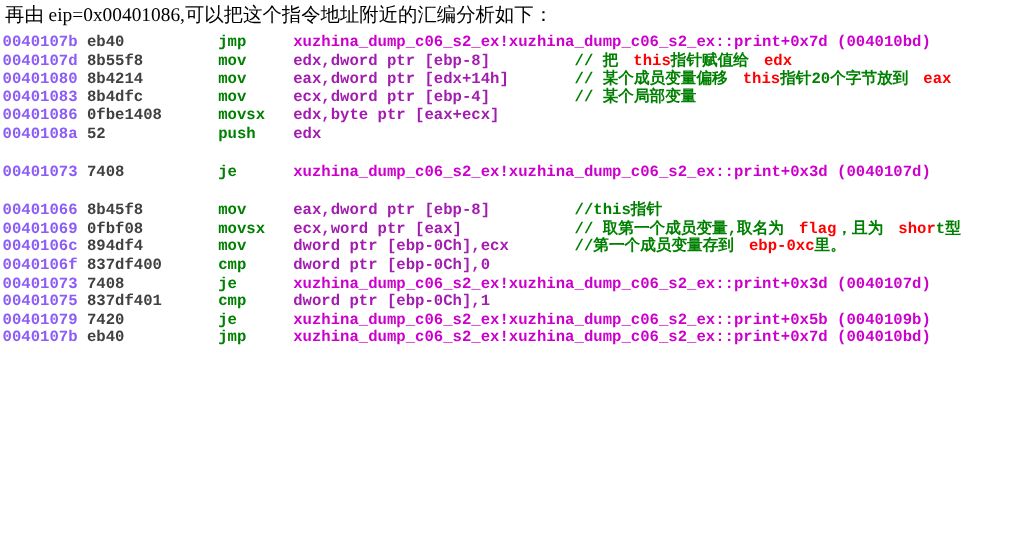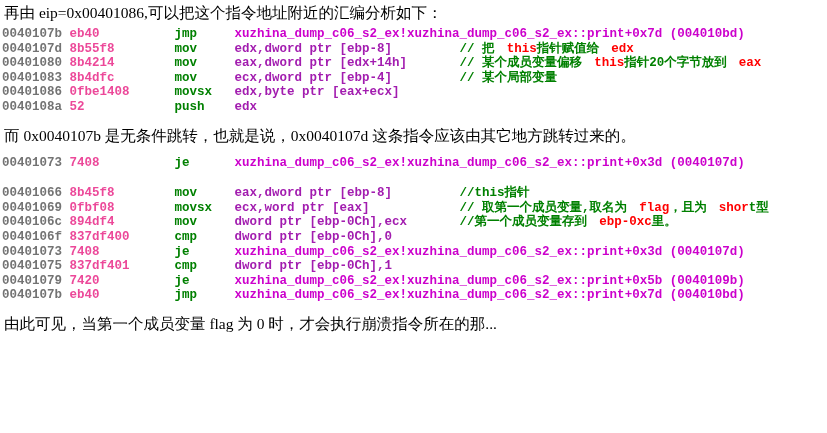--- a/index.html
+++ b/index.html
@@ -22,51 +22,49 @@
   }
   .codeblock{
     font-family:"Liberation Mono", monospace;
     font-size:12.5px;
     line-height:14.6px;
     white-space:pre;
     padding:2px 0 2px 2px;
     letter-spacing:0px;
   }
   .codeline{white-space:pre;height:14.6px;}
-  .addr{color:#737373;font-weight:bold;}
-  .bytes{color:#ec4899;font-weight:bold;}
+  .addr{color:#8b5cf6;font-weight:bold;}
+  .bytes{color:#404040;font-weight:bold;}
   .mnem{color:#008000;font-weight:bold;}
   .ops{color:#a21caf;font-weight:bold;}
   .sym{color:#cc00cc;font-weight:bold;text-align:right;}
   .cmt{color:#008000;font-weight:bold;}
   .cmt-red{color:#ff0000;font-weight:bold;margin-left:12px;}
   .gap{height:6px;}
   .cut{overflow:hidden;}
 </style>
 </head>
 <body>
 
 <div class="page">
 
   <div class="para">再由 eip=0x00401086,可以把这个指令地址附近的汇编分析如下：</div>
 
   <div class="codeblock" id="cb1"><div class="codeline"><span class="addr">0040107b </span><span class="bytes">eb40          </span><span class="mnem">jmp     </span><span class="sym">xuzhina_dump_c06_s2_ex!xuzhina_dump_c06_s2_ex::print+0x7d (004010bd)</span></div><div class="codeline"><span class="addr">0040107d </span><span class="bytes">8b55f8        </span><span class="mnem">mov     </span><span class="ops">edx,dword ptr [ebp-8]         </span><span class="cmt">// 把</span><span class="cmt-red">this</span><span class="cmt">指针赋值给</span><span class="cmt-red">edx</span><span class="cmt"></span></div><div class="codeline"><span class="addr">00401080 </span><span class="bytes">8b4214        </span><span class="mnem">mov     </span><span class="ops">eax,dword ptr [edx+14h]       </span><span class="cmt">// 某个成员变量偏移</span><span class="cmt-red">this</span><span class="cmt">指针20个字节放到</span><span class="cmt-red">eax</span><span class="cmt"></span></div><div class="codeline"><span class="addr">00401083 </span><span class="bytes">8b4dfc        </span><span class="mnem">mov     </span><span class="ops">ecx,dword ptr [ebp-4]         </span><span class="cmt">// 某个局部变量</span></div><div class="codeline"><span class="addr">00401086 </span><span class="bytes">0fbe1408      </span><span class="mnem">movsx   </span><span class="ops">edx,byte ptr [eax+ecx]        </span></div><div class="codeline"><span class="addr">0040108a </span><span class="bytes">52            </span><span class="mnem">push    </span><span class="ops">edx                           </span></div></div>
 
   <div class="gap"></div>
 
-  <div class="para">而 0x0040107b 是无条件跳转，也就是说，0x0040107d 这条指令应该由其它地方跳转过来的。</div>
 
   <div class="gap"></div>
 
   <div class="codeblock" id="cb2"><div class="codeline"><span class="addr">00401073 </span><span class="bytes">7408          </span><span class="mnem">je      </span><span class="sym">xuzhina_dump_c06_s2_ex!xuzhina_dump_c06_s2_ex::print+0x3d (0040107d)</span></div></div>
 
   <div class="gap"></div>
 
 
   <div class="gap"></div>
 
   <div class="codeblock" id="cb3"><div class="codeline"><span class="addr">00401066 </span><span class="bytes">8b45f8        </span><span class="mnem">mov     </span><span class="ops">eax,dword ptr [ebp-8]         </span><span class="cmt">//this指针</span></div><div class="codeline"><span class="addr">00401069 </span><span class="bytes">0fbf08        </span><span class="mnem">movsx   </span><span class="ops">ecx,word ptr [eax]            </span><span class="cmt">// 取第一个成员变量,取名为</span><span class="cmt-red">flag</span><span class="cmt">，且为</span><span class="cmt-red">shor</span><span class="cmt">t型</span></div><div class="codeline"><span class="addr">0040106c </span><span class="bytes">894df4        </span><span class="mnem">mov     </span><span class="ops">dword ptr [ebp-0Ch],ecx       </span><span class="cmt">//第一个成员变量存到</span><span class="cmt-red">ebp-0xc</span><span class="cmt">里。</span></div><div class="codeline"><span class="addr">0040106f </span><span class="bytes">837df400      </span><span class="mnem">cmp     </span><span class="ops">dword ptr [ebp-0Ch],0         </span></div><div class="codeline"><span class="addr">00401073 </span><span class="bytes">7408          </span><span class="mnem">je      </span><span class="sym">xuzhina_dump_c06_s2_ex!xuzhina_dump_c06_s2_ex::print+0x3d (0040107d)</span></div><div class="codeline"><span class="addr">00401075 </span><span class="bytes">837df401      </span><span class="mnem">cmp     </span><span class="ops">dword ptr [ebp-0Ch],1         </span></div><div class="codeline"><span class="addr">00401079 </span><span class="bytes">7420          </span><span class="mnem">je      </span><span class="sym">xuzhina_dump_c06_s2_ex!xuzhina_dump_c06_s2_ex::print+0x5b (0040109b)</span></div><div class="codeline"><span class="addr">0040107b </span><span class="bytes">eb40          </span><span class="mnem">jmp     </span><span class="sym">xuzhina_dump_c06_s2_ex!xuzhina_dump_c06_s2_ex::print+0x7d (004010bd)</span></div></div>
 
   <div class="gap"></div>
 
-  <div class="para cut">由此可见，当第一个成员变量 flag 为 0 时，才会执行崩溃指令所在的那...</div>
 
 </div>
 
 </body></html>

